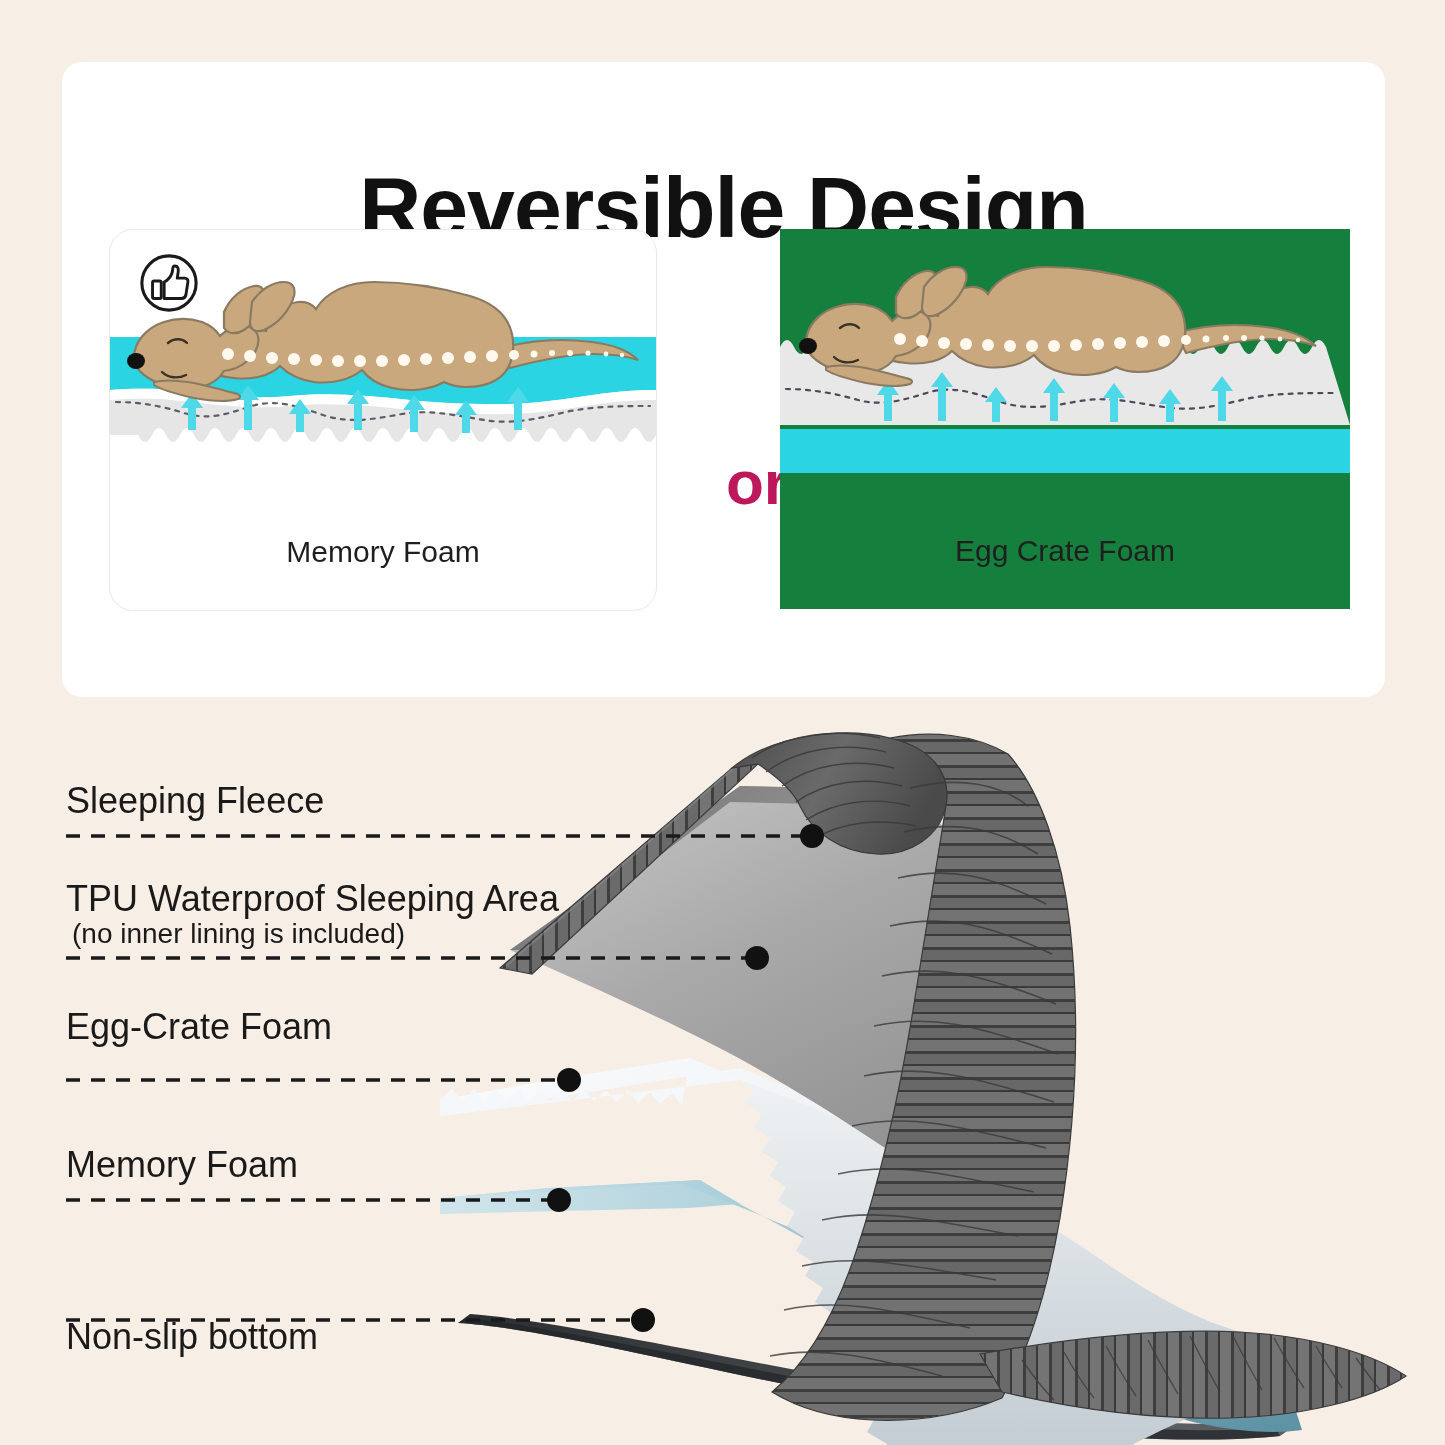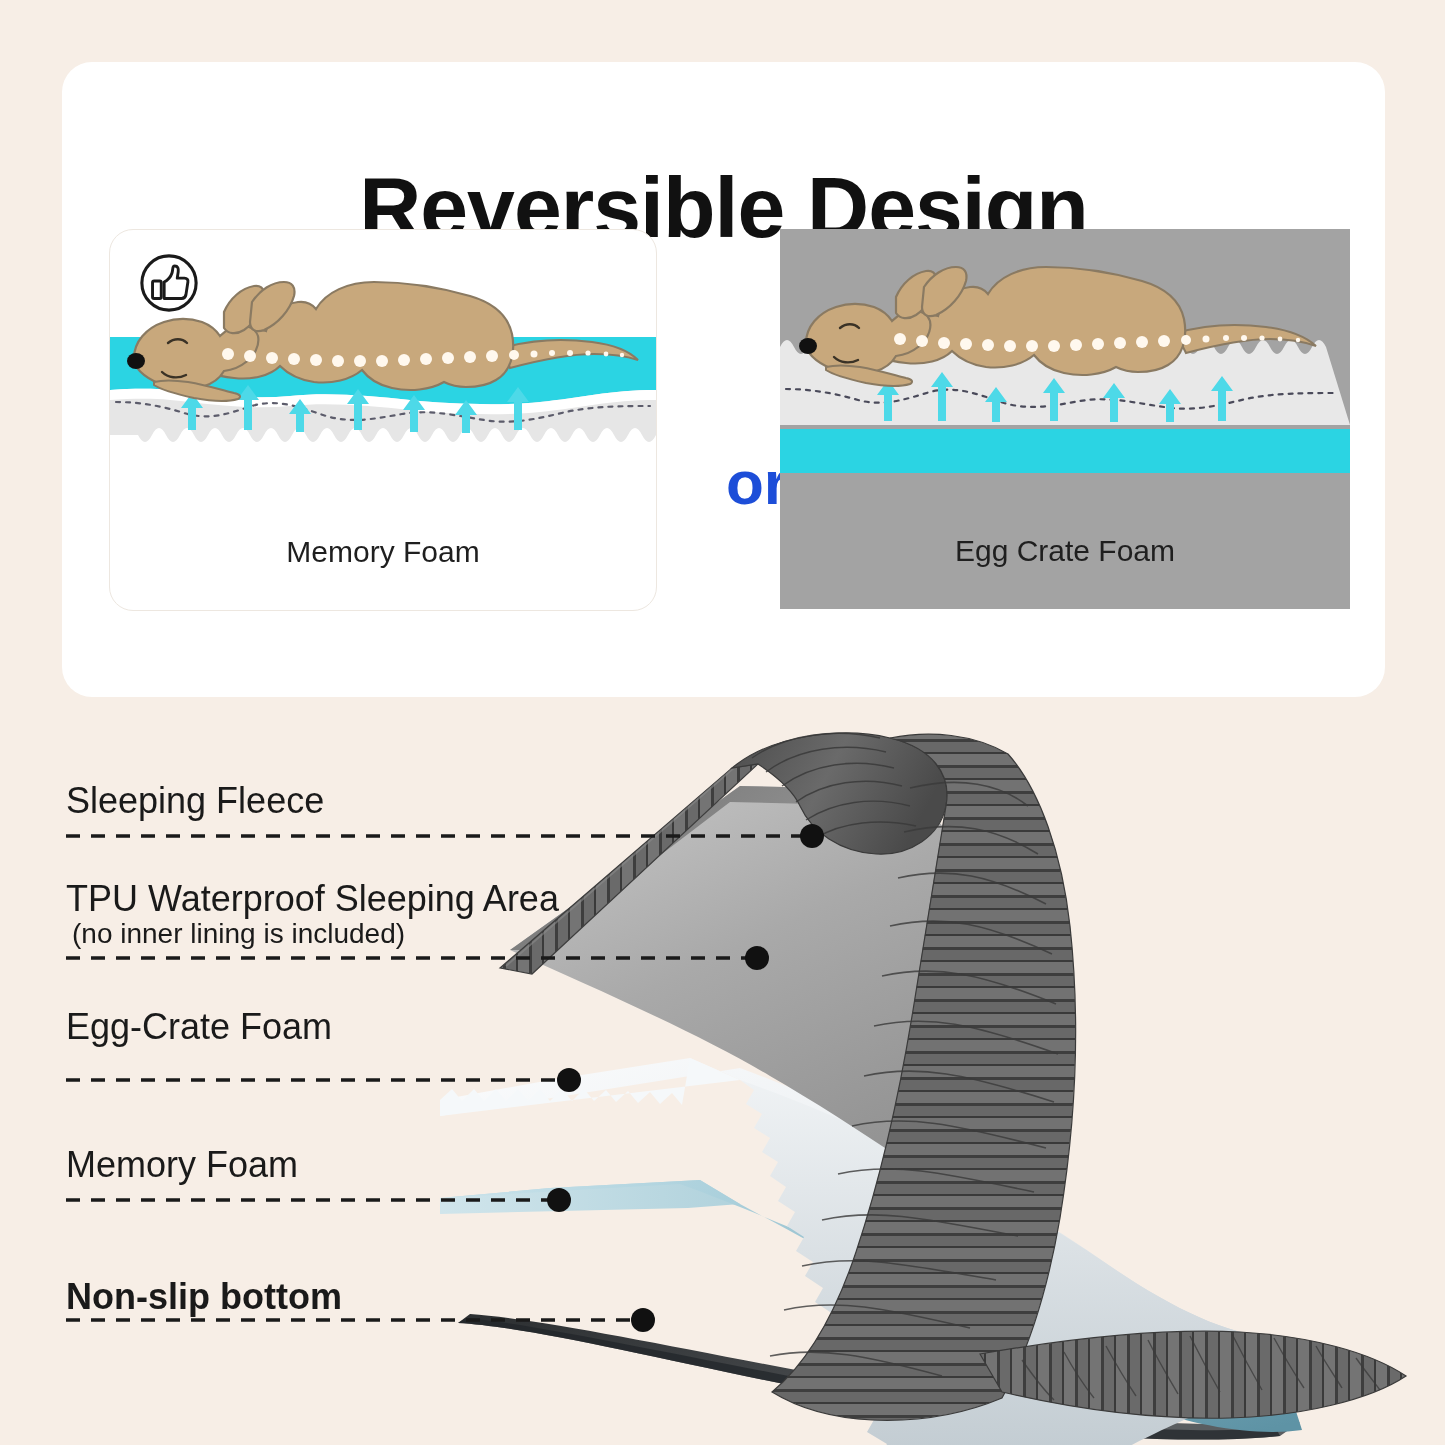--- a/index.html
+++ b/index.html
@@ -10,21 +10,21 @@
     overflow:hidden;
     position:relative;
   }
   .stage{position:absolute;inset:0;}
 
   
   .top-card{
     position:absolute;left:62px;top:62px;
     width:1323px;height:635px;
     background:#FFFFFF;
-    border-radius:30px;
+    border-radius:20px;
   }
   .title{
     position:absolute;left:0;top:96px;width:100%;
     text-align:center;
     font-size:86px;font-weight:bold;letter-spacing:-1px;
     color:#111111;
     font-family:"Liberation Sans", sans-serif;
   }
 
   
@@ -32,41 +32,41 @@
     position:absolute;left:47px;top:167px;
     width:546px;height:380px;
     background:#FFFFFF;
     border:1.5px solid #EDE7E0;
     border-radius:24px;
     overflow:hidden;
   }
   .panel-right{
     position:absolute;left:718px;top:167px;
     width:570px;height:380px;
-    background:#a3a3a3;
+    background:#15803d;
     overflow:hidden;
   }
 
   
   .thumb-badge{position:absolute;left:28px;top:22px;width:62px;height:62px;}
 
   
   .diag{position:absolute;left:0;top:0;width:100%;height:100%;}
   .caption{
     position:absolute;left:0;width:100%;text-align:center;
     font-size:30px;color:#1F1F1F;
     font-family:"Liberation Sans", sans-serif;
   }
   .cap-left{top:305px;}
   .cap-right{top:305px;}
 
   
   .or-word{
     position:absolute;left:664px;top:385px;
-    font-size:62px;font-weight:bold;color:#1d4ed8;
+    font-size:62px;font-weight:bold;color:#be185d;
     font-family:"Liberation Sans", sans-serif;
   }
 
   
   .footnote{
     position:absolute;left:0;top:572px;width:100%;
     text-align:center;font-size:31px;color:#1C1C1C;
     font-family:"Liberation Sans", sans-serif;
   }
   .lbl{
@@ -467,16 +467,16 @@
   <div>
     <div class="lbl" style="left:66px;top:780px;">Sleeping Fleece</div>
 
     <div class="lbl" style="left:66px;top:878px;">TPU Waterproof Sleeping Area</div>
     <div class="lbl-sub" style="left:72px;top:918px;">(no inner lining is included)</div>
 
     <div class="lbl" style="left:66px;top:1006px;">Egg-Crate Foam</div>
 
     <div class="lbl" style="left:66px;top:1144px;">Memory Foam</div>
 
-    <div class="lbl" style="left:66px;top:1276px;font-weight:bold;">Non-slip bottom</div>
+    <div class="lbl" style="left:66px;top:1316px;">Non-slip bottom</div>
   </div>
 
 </div>
 
 </body></html>

